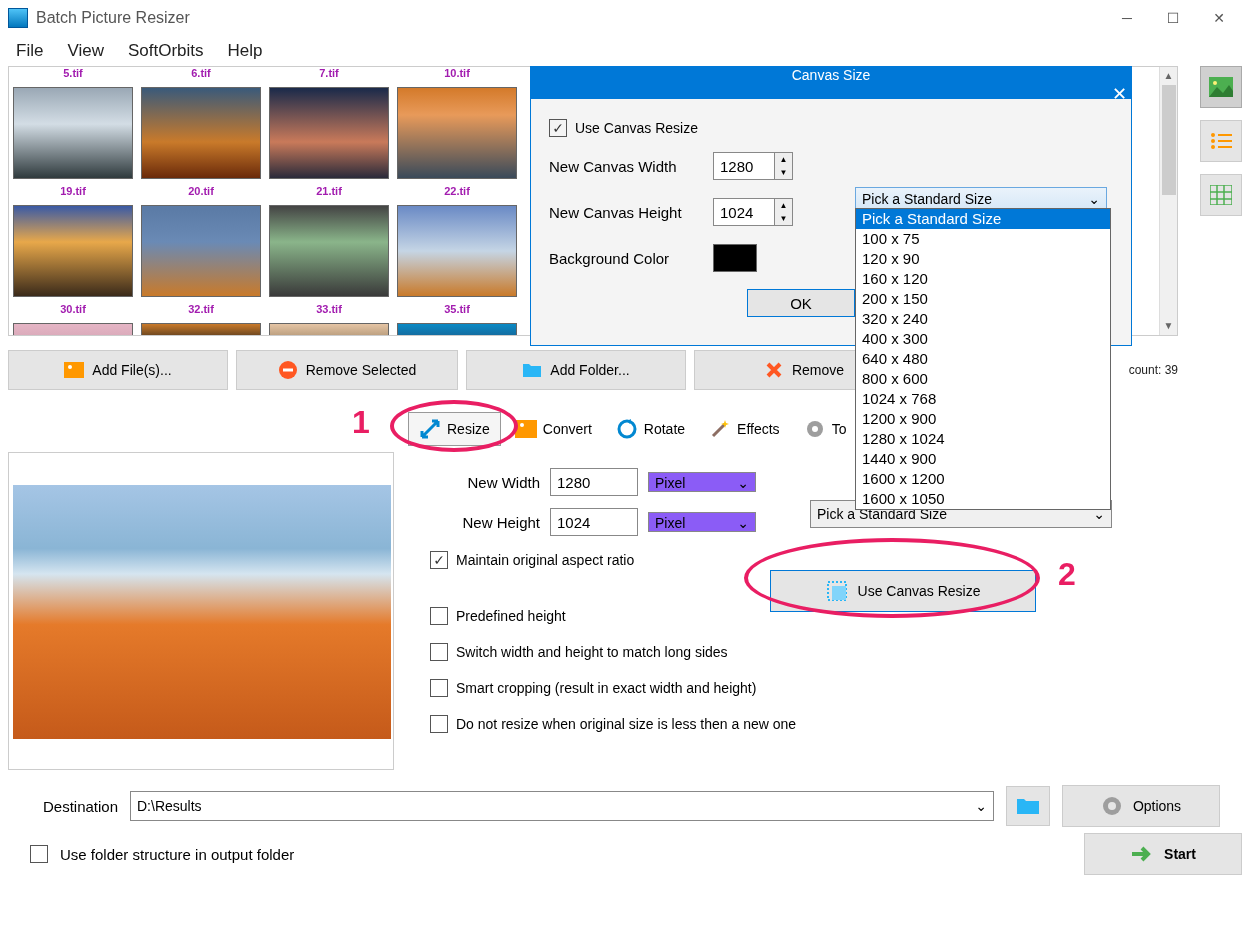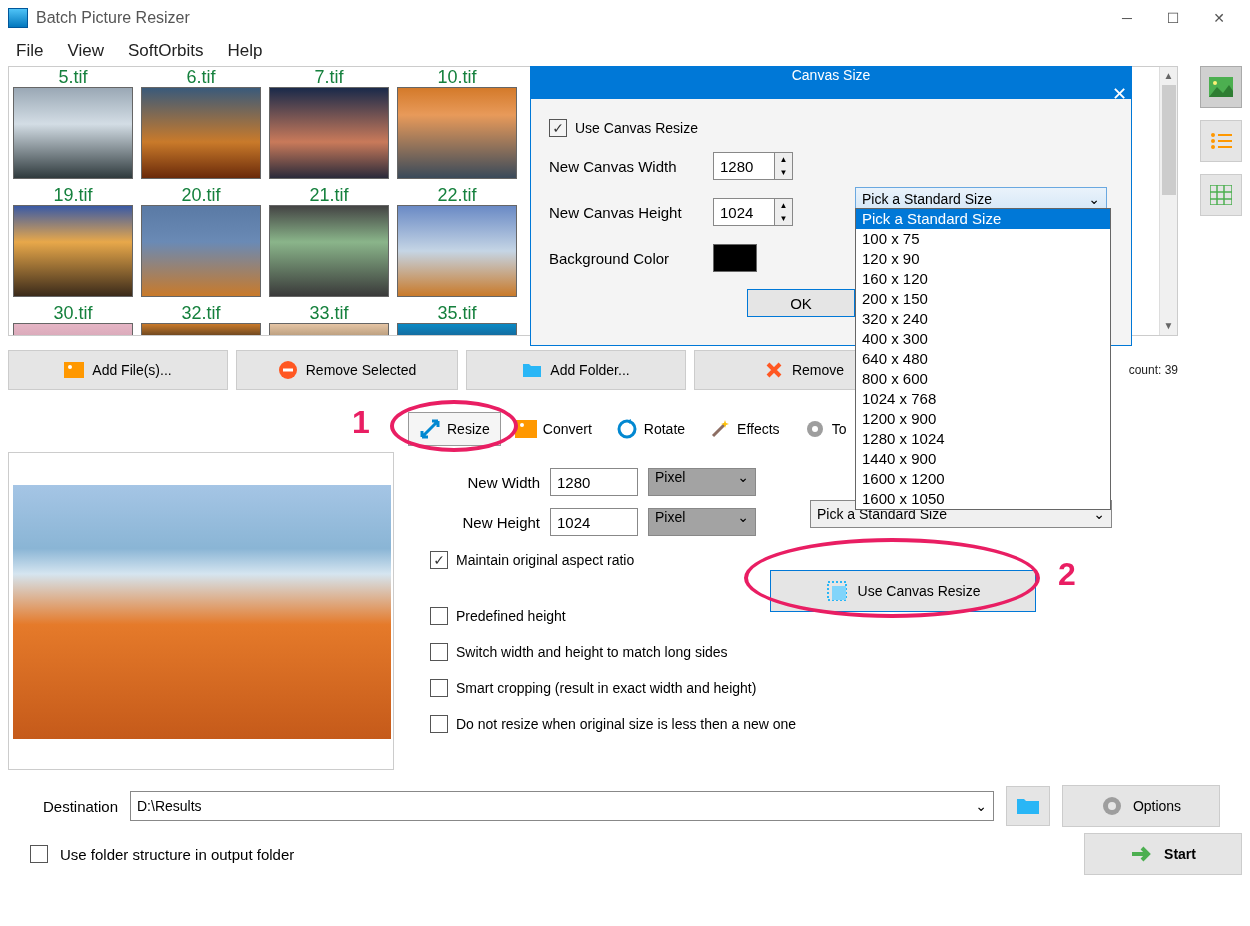--- a/index.html
+++ b/index.html
@@ -8,21 +8,21 @@
 .titlebar .appicon{width:20px;height:20px;background:linear-gradient(#4fc3f7,#0277bd);border:1px solid #01579b;margin-right:8px;}
 .titlebar .title{font-size:16px;color:#555;flex:1;}
 .winbtns{display:flex;}
 .winbtn{width:46px;height:30px;display:flex;align-items:center;justify-content:center;color:#555;}
 .menubar{height:30px;display:flex;align-items:center;padding:0 6px;gap:4px;}
 .menubar span{font-size:17px;color:#222;padding:2px 10px;}
 .workarea{position:relative;height:780px;}
 .gallery{position:absolute;left:8px;top:0;width:1170px;height:270px;border:1px solid #ccc;overflow:hidden;background:#fff;}
 .grow{display:flex;}
 .thumb{width:128px;height:118px;text-align:center;}
-.thumb .lbl{font-size:18px;color:#15803d;height:18px;}
+.thumb .lbl{font-size:11px;color:#a21caf;height:18px;font-weight:bold;}
 .thumb .pic{width:120px;height:92px;margin:2px auto;border:1px solid #666;}
 .g1{background:linear-gradient(180deg,#9aa8b5 0%,#d3dde5 40%,#2f3a3d 100%);}
 .g2{background:linear-gradient(180deg,#3a5a7a 0%,#c97a2a 60%,#6a2a0a 100%);}
 .g3{background:linear-gradient(180deg,#1a2a4a 0%,#c97a5a 60%,#2a2a3a 100%);}
 .g4{background:linear-gradient(180deg,#d47a2a 0%,#e89a5a 30%,#3a4a5a 100%);}
 .g5{background:linear-gradient(180deg,#3a5aa5 0%,#e8a84a 40%,#3a2a1a 100%);}
 .g6{background:linear-gradient(180deg,#5a7aa5 0%,#6a8ab5 40%,#c97a2a 100%);}
 .g7{background:linear-gradient(180deg,#444 0%,#8ab58a 40%,#3a3a3a 100%);}
 .g8{background:linear-gradient(180deg,#6a8ac5 0%,#c5d5e5 50%,#c97a2a 100%);}
 .g9{background:linear-gradient(180deg,#e5b5c5 0%,#d5a5b5 100%);}
@@ -42,21 +42,21 @@
 .tabs{position:absolute;left:408px;top:344px;height:38px;display:flex;align-items:center;gap:4px;}
 .tab{height:34px;display:flex;align-items:center;gap:6px;padding:0 10px;font-size:16px;}
 .tab.active{border:1px solid #999;background:#f5f5f5;}
 .tab .ico{width:22px;height:22px;}
 .preview{position:absolute;left:8px;top:386px;width:386px;height:318px;border:1px solid #ccc;background:#fff;padding:4px;}
 .preview .pimg{width:378px;height:254px;margin-top:28px;background:linear-gradient(180deg,#a5c5e5 0%,#8ab5d5 25%,#d5e5f0 35%,#e57a2a 55%,#c55a1a 100%);}
 .form{position:absolute;left:430px;top:396px;width:740px;}
 .frow{display:flex;align-items:center;height:40px;gap:10px;}
 .frow label{width:110px;text-align:right;font-size:15px;}
 .numfield{width:88px;height:28px;border:1px solid #888;padding:2px 6px;font-size:15px;}
-.combo{width:108px;height:28px;border:1px solid #888;background:#a3a3a3;display:flex;align-items:flex-start;justify-content:space-between;padding:0 6px;font-size:15px;}
+.combo{width:108px;height:20px;border:1px solid #888;background:#8b5cf6;display:flex;align-items:flex-end;justify-content:space-between;padding:0 6px;font-size:15px;}
 .combo2{width:302px;height:28px;border:1px solid #888;background:#f0f0f0;display:flex;align-items:center;justify-content:space-between;padding:0 6px;font-size:15px;position:absolute;left:380px;top:38px;}
 .chkrow{display:flex;align-items:center;height:36px;gap:8px;font-size:15px;margin-left:0;}
 .chk{width:18px;height:18px;border:1px solid #555;display:flex;align-items:center;justify-content:center;font-size:14px;color:#333;}
 .canvasbtn{position:absolute;left:340px;top:108px;width:266px;height:42px;border:1px solid #0078d7;background:#e5e5e5;display:flex;align-items:center;justify-content:center;gap:10px;font-size:15px;}
 .footer{position:absolute;left:8px;top:720px;width:1234px;}
 .destrow{display:flex;align-items:center;gap:12px;height:40px;}
 .destrow .lbl{width:110px;text-align:right;font-size:15px;}
 .destfield{flex:1;max-width:864px;height:30px;border:1px solid #888;background:#fff;display:flex;align-items:center;justify-content:space-between;padding:0 6px;font-size:15px;}
 .browsebtn{width:44px;height:40px;background:#e5e5e5;border:1px solid #ccc;display:flex;align-items:center;justify-content:center;}
 .optbtn,.startbtn{width:158px;height:42px;background:#e5e5e5;border:1px solid #ccc;display:flex;align-items:center;justify-content:center;gap:10px;font-size:17px;}

